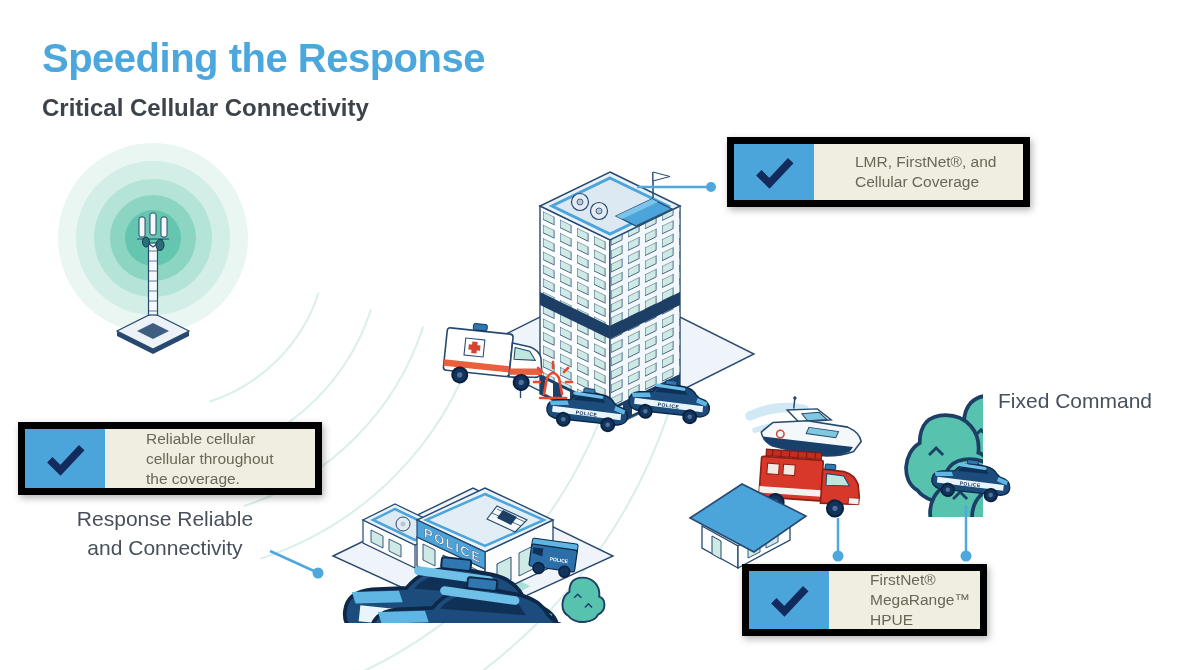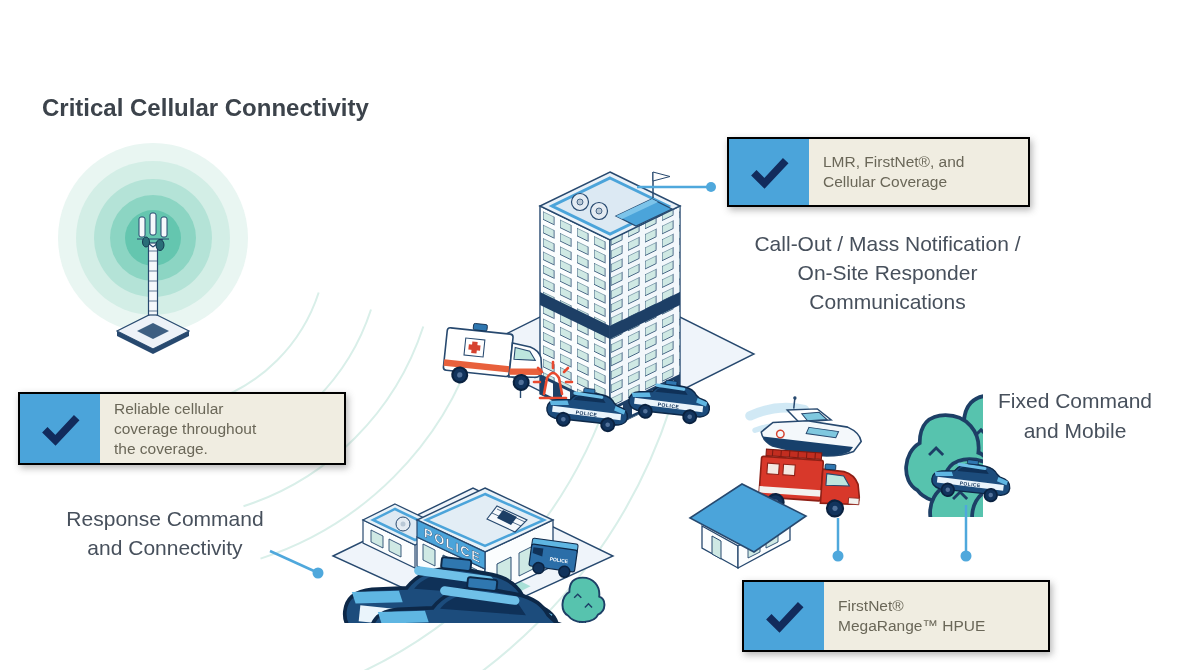--- a/index.html
+++ b/index.html
@@ -13,22 +13,23 @@
     color:var(--title-blue,#4BA7DC);letter-spacing:-0.5px;
   }
   #subtitle{
     position:absolute;left:42px;top:94px;font-size:24px;font-weight:bold;
     color:var(--subtitle-dark,#3C434B);
     text-align:right;
   }
   .callout{
     position:absolute;display:flex;align-items:stretch;
     background:var(--callout-cream,#F0EDE1);
-    border:2px solid #000000;box-shadow:2px 3px 7px rgba(70,70,70,.40);
+    border:7px solid #000000;box-shadow:2px 3px 7px rgba(70,70,70,.40);
     box-sizing:border-box;
+    gap:27px;
   }
   .callout .check{
     flex:0 0 80px;background:var(--callout-blue,#4BA4DA);
     display:flex;align-items:center;justify-content:center;
   }
   .callout .txt{
     display:flex;flex-direction:column;justify-content:center;
     padding:8px 14px;font-size:15.5px;line-height:20px;
     color:var(--callout-text,#6A6758);
   }
@@ -292,66 +293,61 @@
         <circle cx="711" cy="187" r="5" stroke="none"></circle>
       <path d="M270,551 L314,571"></path>
         <circle cx="318" cy="573" r="5.5" stroke="none"></circle>
       <path d="M838,518 V552"></path>
         <circle cx="838" cy="556" r="5.5" stroke="none"></circle>
       <path d="M966,505 V552"></path>
         <circle cx="966" cy="556" r="5.5" stroke="none"></circle>
     </g>
   </svg>
 
+  <div id="title">Speeding the Response</div>
   <div id="subtitle">Critical Cellular Connectivity</div>
 
   <div class="callout" style="left:727px;top:137px;width:303px;height:70px">
     <div class="check">
       <svg width="46" height="38" viewBox="0 0 60 50">
         <polyline points="10,26 24,40 52,10" fill="none" stroke="var(--check-navy,#122B5C)" stroke-width="10"></polyline>
       </svg>
     </div>
     <div class="txt">
       <span>LMR, FirstNet®, and</span>
       <span>Cellular Coverage</span>
     </div>
   </div>
 
-  <div class="callout" style="left:18px;top:392px;width:328px;height:73px">
+  <div class="callout" style="left:18px;top:422px;width:304px;height:73px">
     <div class="check">
       <svg width="46" height="38" viewBox="0 0 60 50">
         <polyline points="10,26 24,40 52,10" fill="none" stroke="var(--check-navy,#122B5C)" stroke-width="10"></polyline>
       </svg>
     </div>
     <div class="txt">
       <span>Reliable cellular</span>
-      <span>coverage throughout</span>
+      <span>cellular throughout</span>
       <span>the coverage.</span>
     </div>
   </div>
 
-  <div class="callout" style="left:742px;top:580px;width:308px;height:72px">
+  <div class="callout" style="left:742px;top:564px;width:245px;height:72px">
     <div class="check">
       <svg width="46" height="38" viewBox="0 0 60 50">
         <polyline points="10,26 24,40 52,10" fill="none" stroke="var(--check-navy,#122B5C)" stroke-width="10"></polyline>
       </svg>
     </div>
     <div class="txt">
       <span>FirstNet®</span>
       <span>MegaRange™ HPUE</span>
     </div>
   </div>
 
-  <div class="label" style="left:710px;top:229px;width:355px">
-    <span>Call-Out / Mass Notification /</span>
-    <span>On-Site Responder</span>
-    <span>Communications</span>
-  </div>
   <div class="label" style="left:25px;top:504px;width:280px">
-    <span>Response Command</span>
+    <span>Response Reliable</span>
     <span>and Connectivity</span>
   </div>
   <div class="label" style="left:970px;top:386px;width:210px;line-height:30px">
     <span>Fixed Command</span>
-    <span>and Mobile</span>
   </div>
 
 </div>
 
 </body></html>

